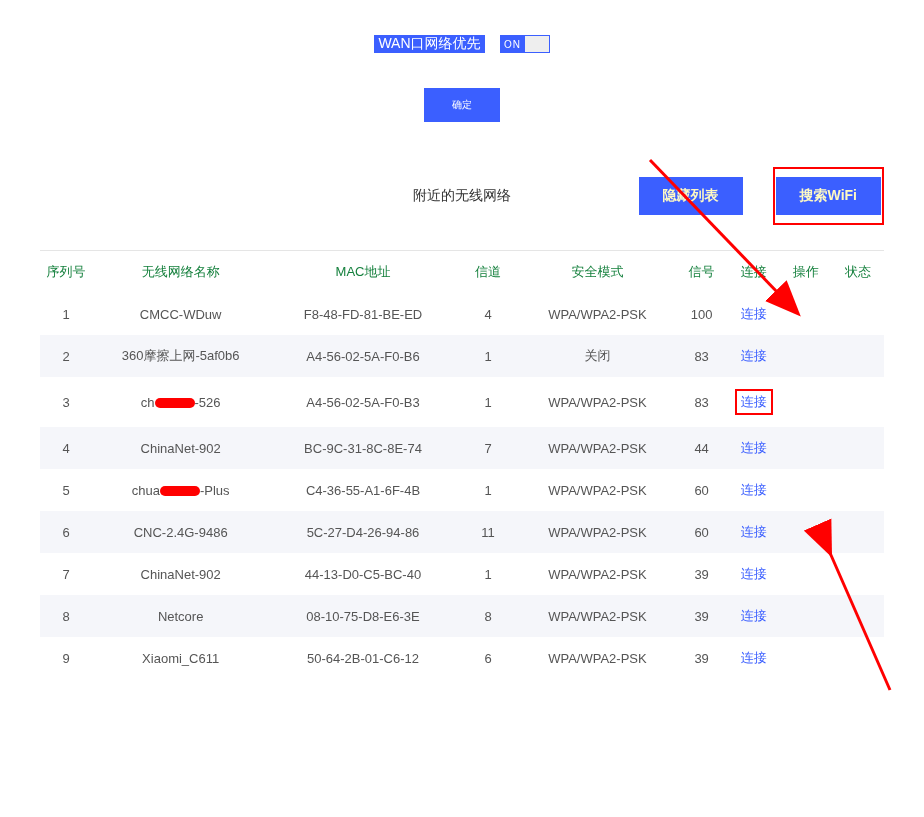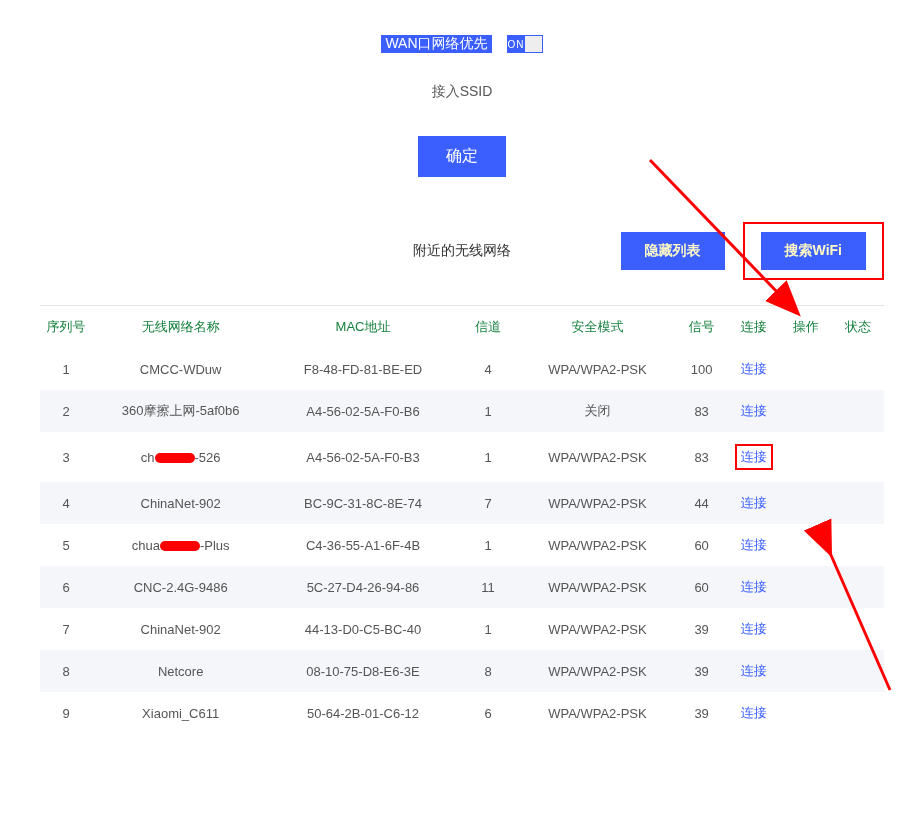--- a/index.html
+++ b/index.html
@@ -26,21 +26,21 @@
       color: #555;
     }
     .highlight-label {
       background: #3b5fff;
       color: #fff;
       padding: 0 4px;
     }
     .toggle {
       display: inline-flex;
       align-items: center;
-      width: 36px;
+      width: 50px;
       height: 18px;
       border: 1px solid #3b5fff;
       background: #fff;
       position: relative;
       font-size: 10px;
     }
     .toggle-on-text {
       background: #3b5fff;
       color: #fff;
       width: 50%;
@@ -59,49 +59,49 @@
     .confirm-row {
       display: flex;
       justify-content: center;
       padding: 20px 0;
     }
     .btn-primary {
       background: #3b5fff;
       color: #fff;
       border: none;
       padding: 10px 28px;
-      font-size: 16px;
+      font-size: 10px;
       cursor: pointer;
     }
     .section-header {
       display: flex;
       align-items: center;
       justify-content: flex-end;
       padding: 15px 40px 15px 40px;
-      gap: 18px;
+      gap: 30px;
       position: relative;
     }
     .section-title {
       position: absolute;
       left: 50%;
       transform: translateX(-50%);
       color: #333;
     }
     .btn-action {
       background: #3b5fff;
       color: #fef9c3;
       border: none;
       padding: 10px 24px;
       font-size: 14px;
       cursor: pointer;
       font-weight: bold;
     }
     .red-annot {
       border: 2px solid #ff0000;
-      padding: 8px 16px;
+      padding: 8px 1px;
     }
     hr.divider {
       border: none;
       border-top: 1px solid #e5e5e5;
       margin: 10px 40px 0 40px;
     }
     .table-wrap {
       padding: 0 40px 20px 40px;
       position: relative;
     }
@@ -164,23 +164,20 @@
 
 <div class="page-container">
 
   <div class="top-section">
     <div class="form-row">
       <span class="form-label highlight-label">WAN口网络优先</span>
       <span class="toggle">
         <span class="toggle-on-text">ON</span>
         <span class="toggle-off"></span>
       </span>
-    </div>
-    <div class="form-row">
-      <span class="form-label">接入SSID</span>
     </div>
     <div class="confirm-row">
       <button class="btn-primary">确定</button>
     </div>
   </div>
 
   <div class="section-header">
     <span class="section-title">附近的无线网络</span>
     <button class="btn-action">隐藏列表</button>
     <span class="red-annot">

